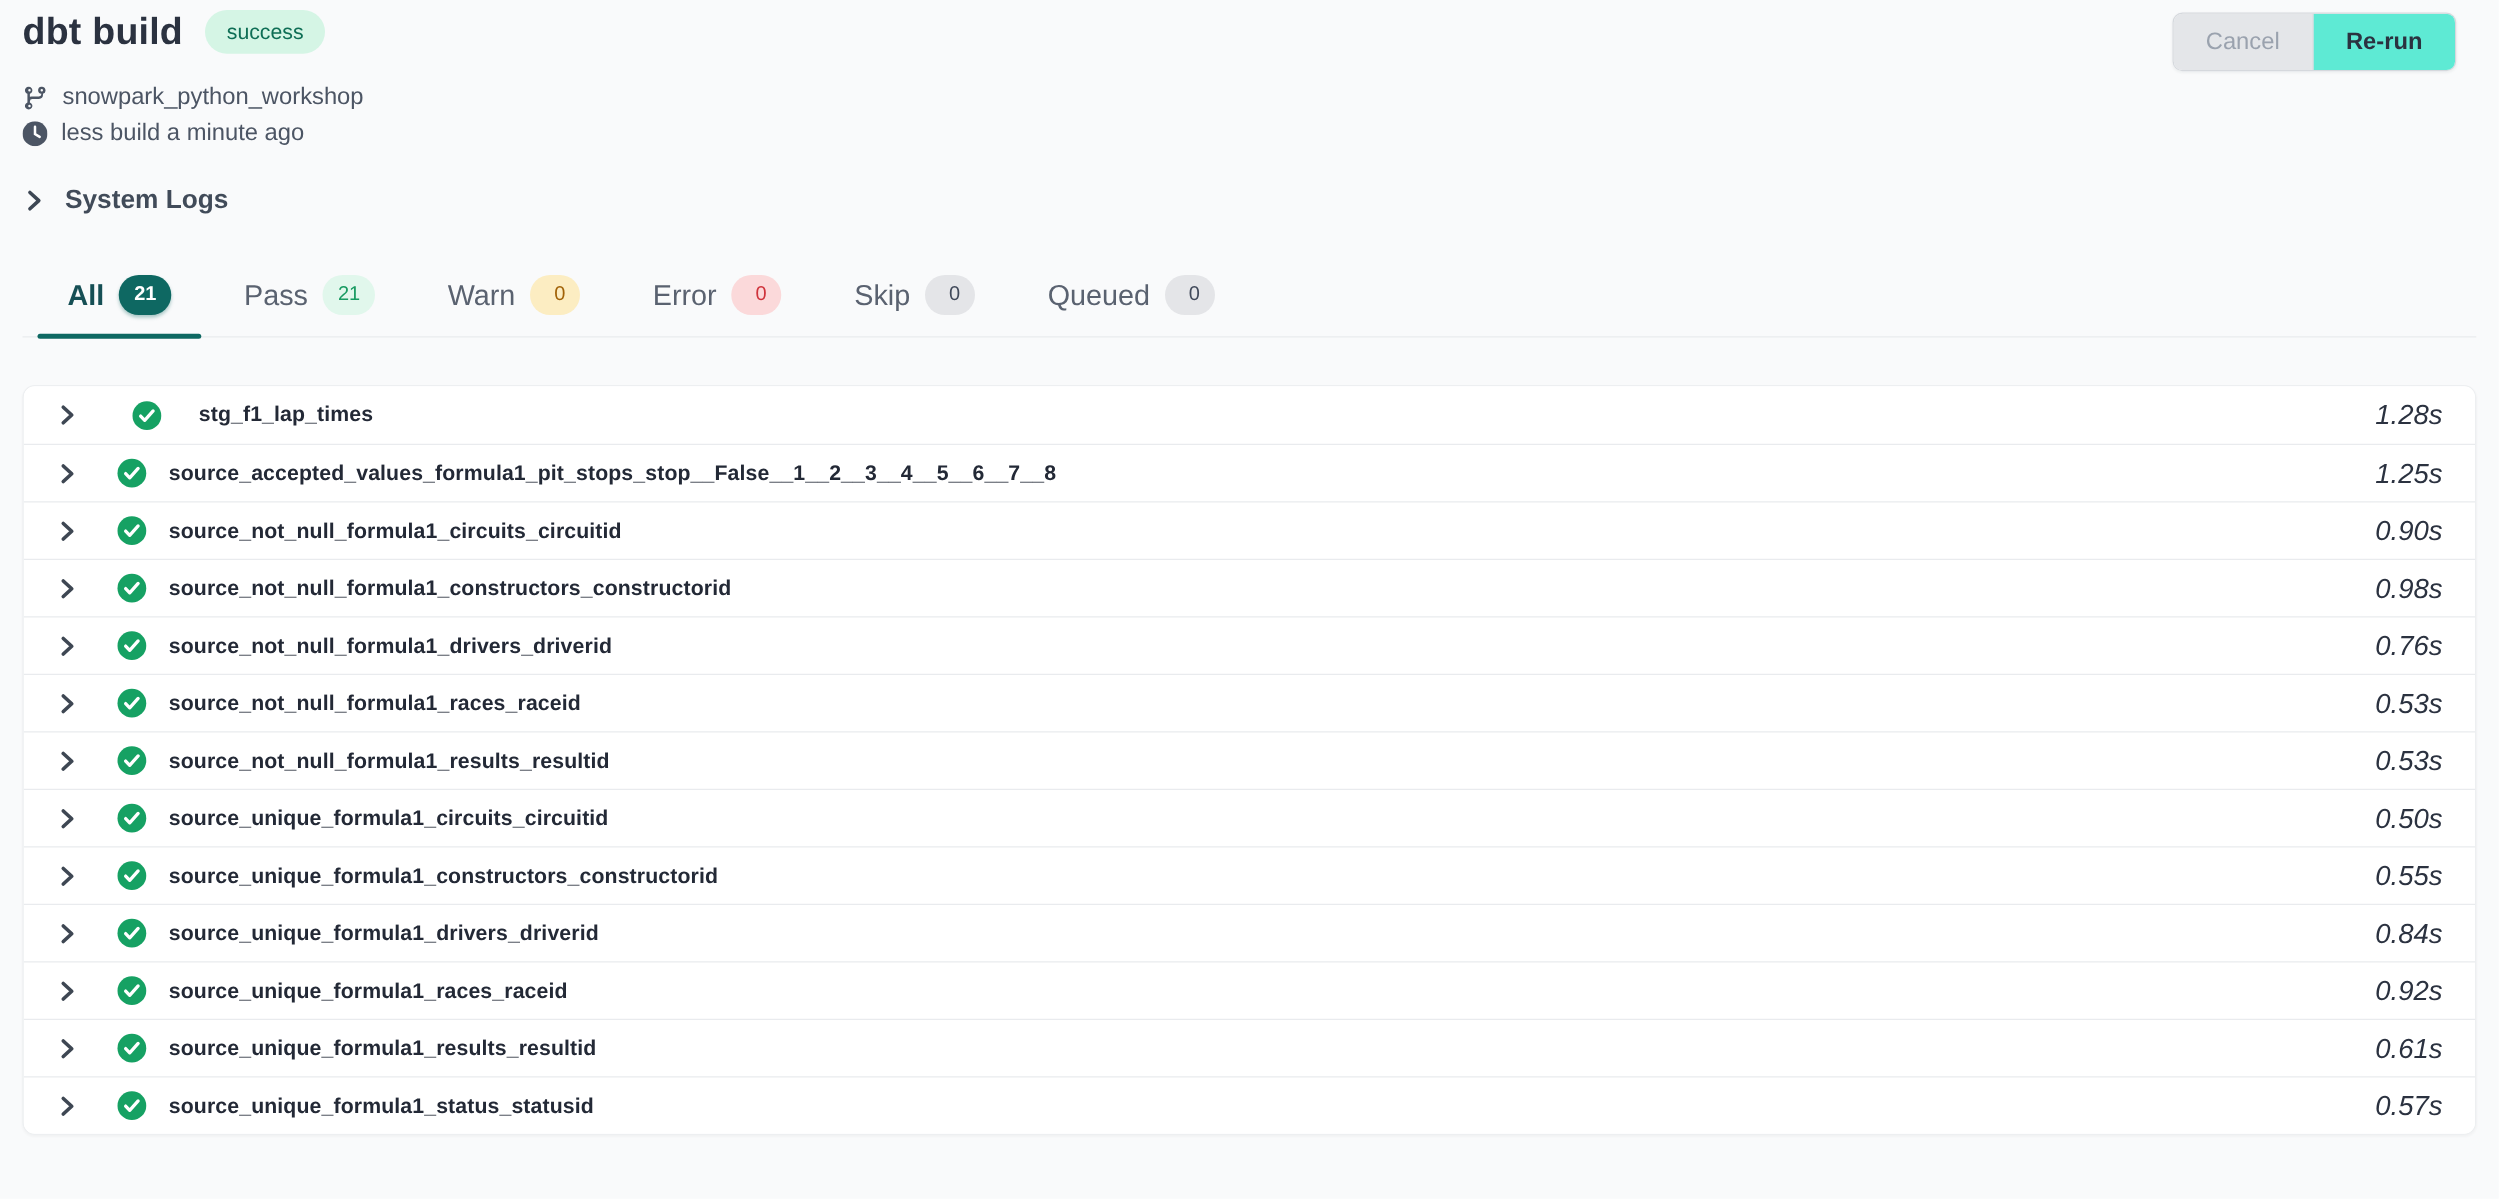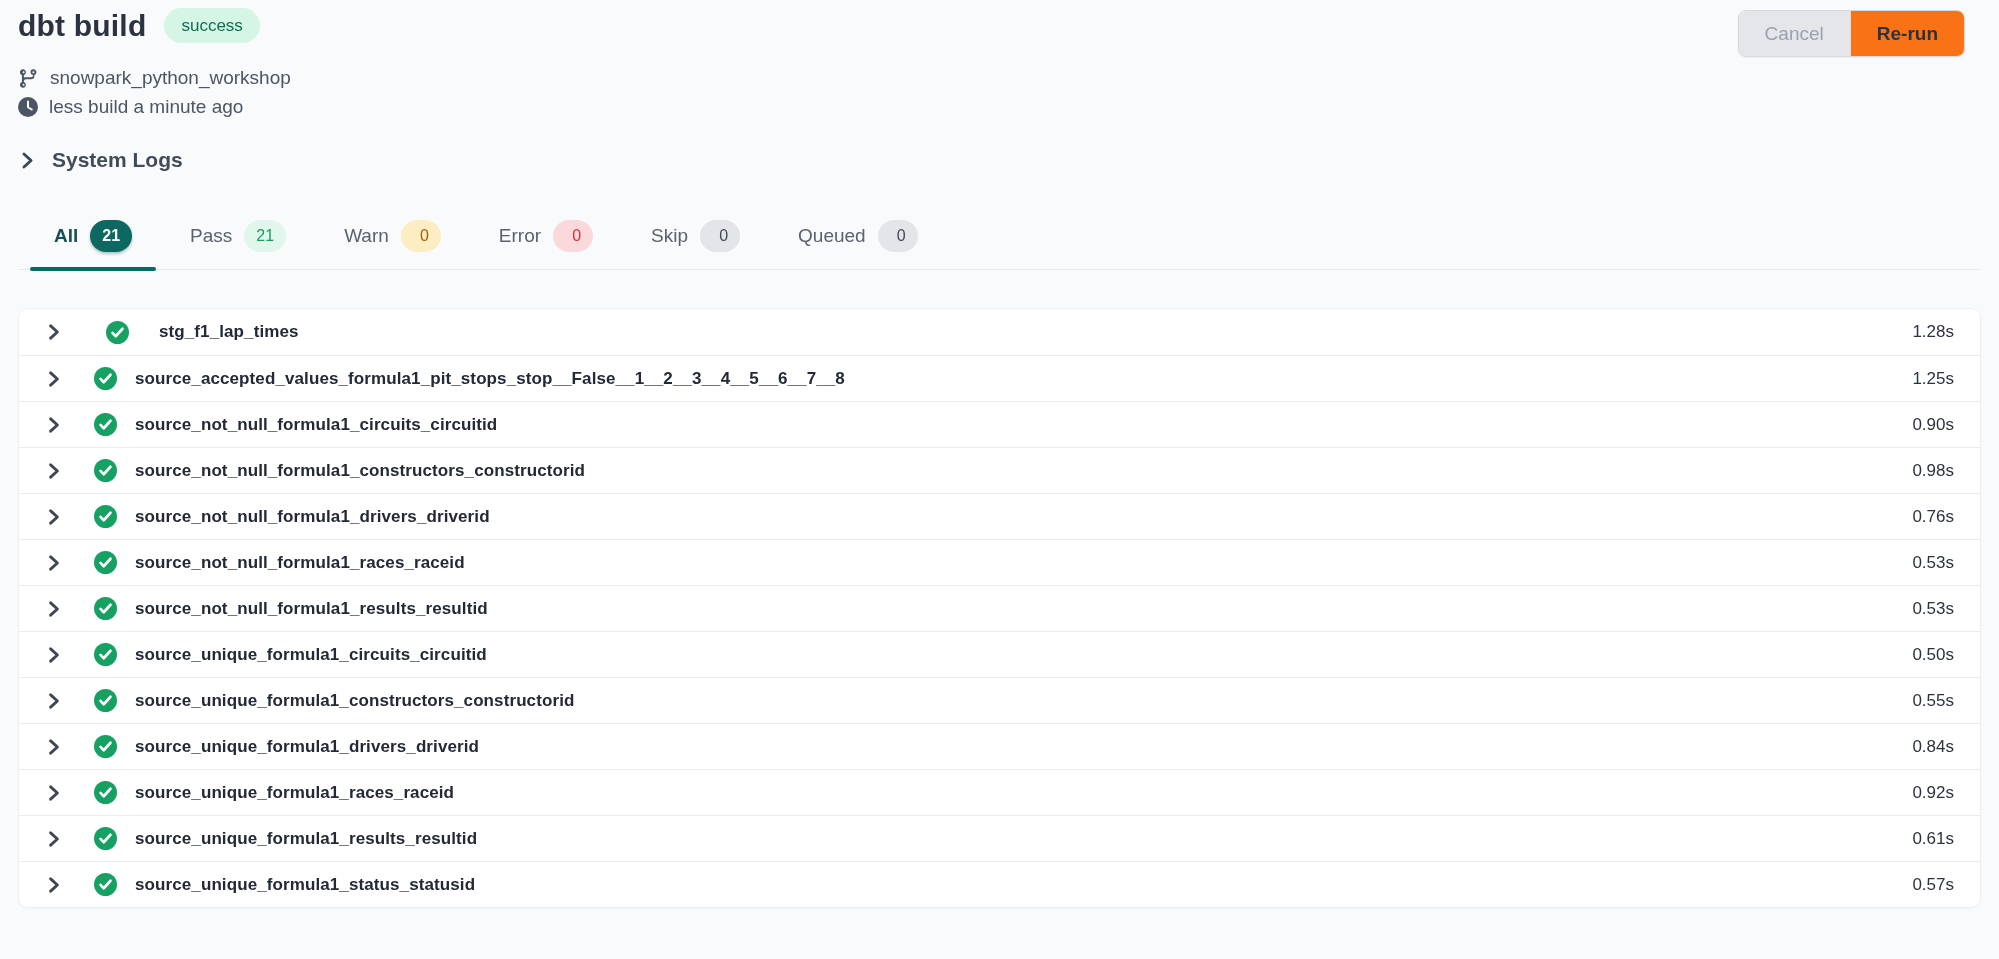--- a/index.html
+++ b/index.html
@@ -28,37 +28,37 @@
   .badge-success{
     background:var(--badge-success-bg,#d5f5e5);color:var(--badge-success-text,#0e6e55);
     font-size:17px;line-height:1;padding:9px 17px;border-radius:999px;font-weight:400;
   }
   .btn-group{
     display:flex;border:1px solid #d5d8dd;border-radius:8px;overflow:hidden;
     box-shadow:0 1px 2px rgba(20,30,40,.05);margin-right:16px;margin-top:2px;
   }
   .btn{font-size:19px;padding:13px 26px;border:none;cursor:pointer;font-family:inherit;line-height:1;}
   .btn-cancel{background:#e4e6e9;color:#9aa2ae;border-right:1px solid #d8dbe0;}
-  .btn-rerun{background:#f97316;color:var(--text-dark);font-weight:700;}
+  .btn-rerun{background:#5eead4;color:var(--text-dark);font-weight:700;}
 
   .meta{margin-top:10px;}
   .meta-row{display:flex;align-items:center;gap:11px;color:var(--text-slate);font-size:19px;margin-top:7px;text-align:right;}
   .meta-row .icon{display:flex;align-items:center;}
 
   
   .syslogs{display:flex;align-items:center;gap:15px;margin-top:30px;cursor:pointer;width:max-content;text-align:right;}
   .syslogs-label{font-size:21px;font-weight:700;color:#414b59;}
 
   
   .tabs{display:flex;margin-top:42px;border-bottom:1px solid var(--border-light);padding-left:12px;align-items:flex-end;}
   .tab{
     display:flex;align-items:center;gap:12px;padding:6px 24px 17px;margin-right:10px;
     position:relative;cursor:pointer;
   }
-  .tab-label{font-size:19px;color:var(--text-muted);}
+  .tab-label{font-size:23px;color:var(--text-muted);}
   .tab.active .tab-label{color:#164f55;font-weight:700;}
   .tab.active::after{
     content:"";position:absolute;left:0;right:0;bottom:-2px;height:4px;border-radius:2px;
     background:var(--accent-teal);
   }
   .tab-badge{
     font-size:16px;line-height:1;padding:8px 12px;min-width:40px;text-align:right;
     border-radius:999px;font-weight:700;
   }
   .tab-badge.badge-all{background:var(--accent-teal);color:#fff;box-shadow:0 2px 3px rgba(14,104,98,.35);}
@@ -71,21 +71,21 @@
   .card{
     margin-top:38px;background:var(--card-bg);
     border:1px solid #edeff1;border-radius:10px;overflow:hidden;
     box-shadow:0 1px 2px rgba(20,30,40,.03);
   }
   .row{display:flex;align-items:center;height:46px;padding:0 26px;border-top:1px solid var(--border-light);cursor:pointer;background:#fff;}
   .row:first-child{border-top:none;gap:12px;}
   .row-chevron{display:flex;align-items:center;margin-right:30px;}
   .row-status{display:flex;align-items:center;margin-right:17px;}
   .row-name{font-size:17px;font-weight:700;color:#232936;letter-spacing:.1px;}
-  .row-duration{margin-left:auto;font-size:17px;color:#2b3240;}
+  .row-duration{margin-left:auto;font-size:22px;color:#2b3240;font-style:italic;}
 </style>
 </head>
 <body>
 
 <div class="page">
 
   <div class="header-row">
     <div class="title-wrap">
       <h1 class="page-title">dbt build</h1>
       <span class="badge-success">success</span>

